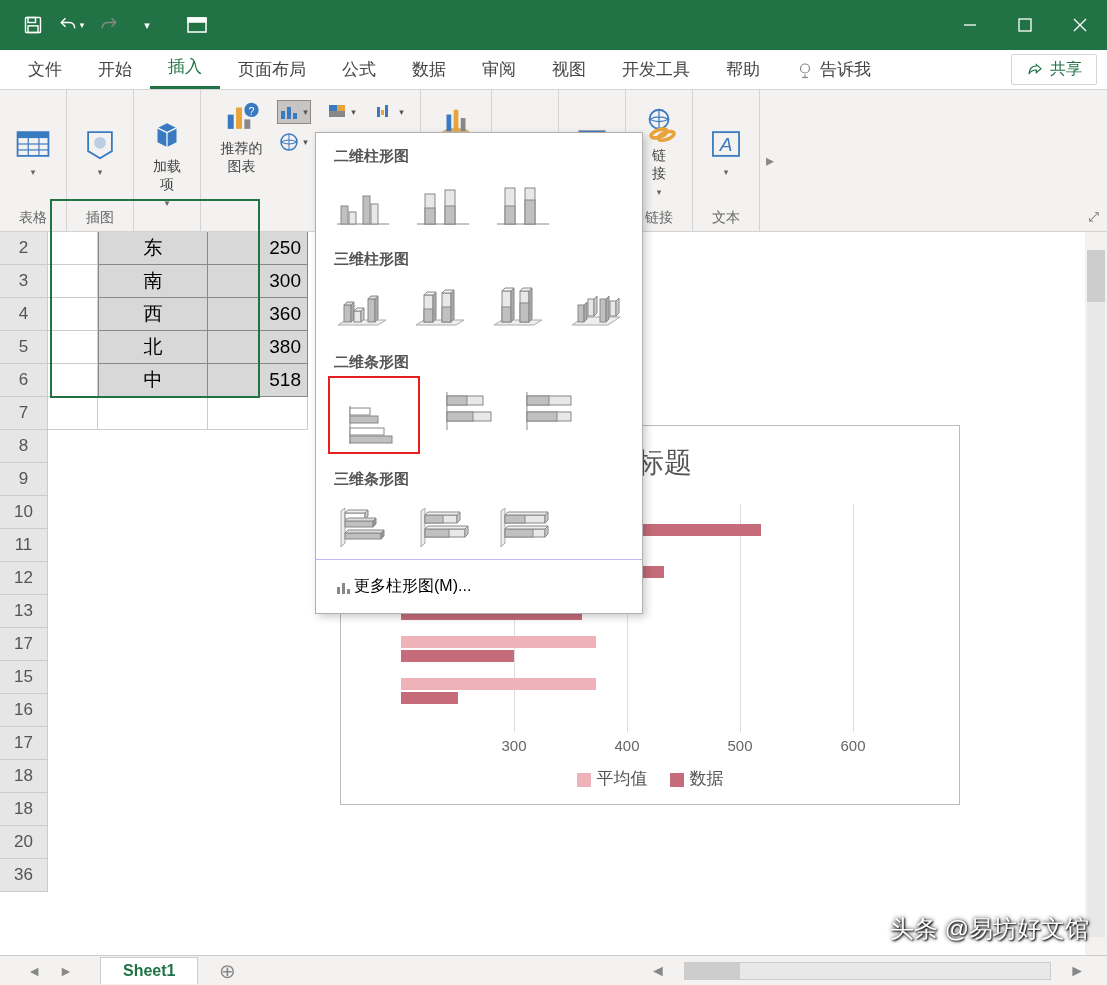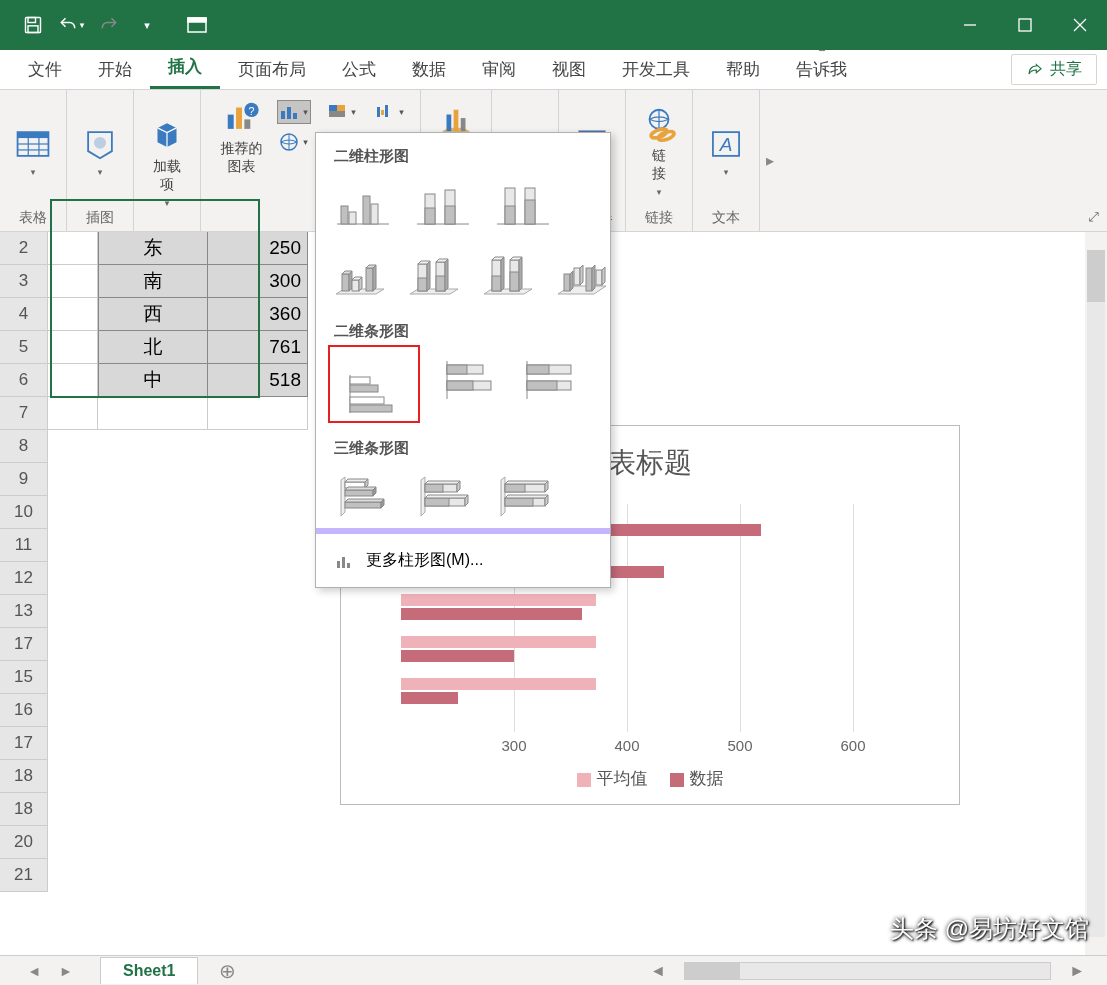--- a/index.html
+++ b/index.html
@@ -17,22 +17,22 @@
 .tb-email { font-size: 16px; }
 .tb-avatar { width: 30px; height: 30px; border-radius: 50%; background: #d9d3cc; color: #5a5a5a; display: flex; align-items: center; justify-content: center; font-size: 13px; margin-left: 14px; }
 .tb-right { position: absolute; right: 0; display: flex; }
 .tb-sys { width: 55px; height: 50px; display: flex; align-items: center; justify-content: center; }
 .tb-sys svg { width: 16px; height: 16px; }
 .tb-ribbon-toggle { width: 42px; display:flex; align-items:center; justify-content:center; margin-left: 10px; }
 
 
 .tabs { height: 40px; background: #fff; border-bottom: 1px solid #d4d4d4; display: flex; align-items: flex-end; padding: 0 10px; }
 .tab { padding: 8px 18px; font-size: 17px; color: #444; }
-.tab.active { color: #217346; font-weight: 700; border-bottom: 3px solid #217346; }
-.tab.tell { display:flex; align-items:center; gap:6px;flex-direction:column; }
+.tab.active { color: #217346; font-weight: 400; border-bottom: 3px solid #217346; }
+.tab.tell { display:flex; align-items:center; gap:6px; }
 .share-btn { margin-left: auto; padding: 4px 14px; border: 1px solid #d4d4d4; color: #217346; font-size: 16px; display:flex; align-items:center; gap:6px; border-radius:2px; margin-bottom:4px;}
 
 
 .ribbon { height: 142px; background: #f3f2f1; border-bottom: 1px solid #d4d4d4; display: flex; position: relative; }
 .rgroup { border-right: 1px solid #d4d4d4; display: flex; flex-direction: column; align-items: center; justify-content: space-between; padding: 6px 8px 4px; }
 .rgroup-body { flex:1; display:flex; align-items:center; gap:4px; }
 .rgroup-label { font-size: 14px; color: #666; padding: 4px 0 0; white-space: nowrap; }
 .bigbtn { display: flex; flex-direction: column; align-items: center; gap: 4px; padding: 2px 6px; font-size: 14px; color: #444; text-align:center; }
 .bigbtn .ic { width: 38px; height: 38px; display:flex; align-items:center; justify-content:center; }
 .smallrow { display: flex; gap: 14px; }
@@ -47,28 +47,28 @@
 .cells { position:absolute; left:48px; top:0; }
 .cellrow { display:flex; height:33px; }
 .cellrow.sel .cell.colB, .cellrow.sel .cell.colC { background: #d8d8d8; }
 .cell { border-right:1px solid #ccc; border-bottom:1px solid #ccc; display:flex; align-items:center; padding:0 6px; font-size:19px; }
 .cell.colA { width:50px; }
 .cell.colB { width:110px; justify-content:center; border:1px solid #888; border-top:none; }
 .cell.colC { width:100px; justify-content:flex-end; border:1px solid #888; border-top:none; border-left:none; }
 .selrect { position:absolute; border:2px solid #217346; pointer-events:none; }
 
 
-.dropdown { position: absolute; left: 315px; top: 132px; width: 296px; background: #fff; border: 1px solid #b0b0b0; box-shadow: 3px 3px 8px rgba(0,0,0,0.2); z-index: 50; }
+.dropdown { position: absolute; left: 315px; top: 132px; width: 328px; background: #fff; border: 1px solid #b0b0b0; box-shadow: 3px 3px 8px rgba(0,0,0,0.2); z-index: 50; }
 .dd-section { padding: 14px 18px 10px; }
 .dd-title { font-size: 15px; font-weight: 600; color: #555; margin-bottom: 12px; }
 .dd-row { display: flex; gap: 22px; }
 .chart-ic { width: 58px; height: 48px; display:flex; align-items:flex-end; justify-content:center; }
 .chart-ic.highlight { border: 2px solid #e62020; padding: 6px 4px; margin: -8px 0 -8px -6px; width: 92px; height: 78px; }
 .chart-ic svg { width: 52px; height: 42px; }
-.dd-more { border-top: 6px solid #c4b5fd; padding: 16px 18px; display:flex; align-items:center; gap:12px; font-size:16px; }
+.dd-more { border-top: 1px solid #c4b5fd; padding: 16px 18px; display:flex; align-items:center; font-size:16px; }
 
 
 .chartbox { position:absolute; left:340px; top:425px; width:620px; height:380px; border:1px solid #bbb; background:#fff; }
 .chart-title { text-align:center; font-size:28px; color:#555; padding:18px 0 8px; }
 .plot { position:absolute; left:60px; top:78px; width:510px; height:210px; }
 .barpair { position:absolute; left:0; height:32px; width:100%; }
 .bar1 { position:absolute; top:2px; height:12px; background:#efb2b8; }
 .bar2 { position:absolute; top:16px; height:12px; background:#c66b7a; }
 .gridline { position:absolute; top:0; bottom:-18px; width:1px; background:#ddd; }
 .xtick { position:absolute; bottom:-40px; font-size:15px; color:#666; transform:translateX(-50%); }
@@ -392,42 +392,42 @@
       <div>11</div>
       <div>12</div>
       <div>13</div>
       <div>17</div>
       <div>15</div>
       <div>16</div>
       <div>17</div>
       <div>18</div>
       <div>18</div>
       <div>20</div>
-      <div>21</div>
+      <div>36</div>
   </div>
   <div class="cells">
     <div class="cellrow sel">
         <div class="cell colA"></div>
         <div class="cell colB">东</div>
         <div class="cell colC">250</div>
       </div>
     <div class="cellrow sel">
         <div class="cell colA"></div>
         <div class="cell colB">南</div>
         <div class="cell colC">300</div>
       </div>
     <div class="cellrow sel">
         <div class="cell colA"></div>
         <div class="cell colB">西</div>
         <div class="cell colC">360</div>
       </div>
     <div class="cellrow sel">
         <div class="cell colA"></div>
         <div class="cell colB">北</div>
-        <div class="cell colC">761</div>
+        <div class="cell colC">380</div>
       </div>
     <div class="cellrow sel">
         <div class="cell colA"></div>
         <div class="cell colB">中</div>
         <div class="cell colC">518</div>
       </div>
     <div class="cellrow">
         <div class="cell colA"></div>
         <div class="cell" style="width:110px;"></div>
         <div class="cell" style="width:100px;"></div>
@@ -501,20 +501,21 @@
             <line x1="0" y1="40" x2="52" y2="40" stroke="#888"></line>
             <rect x="8" y="4" width="10" height="36" fill="#e8e8e8" stroke="#888"></rect>
             <rect x="8" y="22" width="10" height="18" fill="#c0c0c0" stroke="#888"></rect>
             <rect x="28" y="4" width="10" height="36" fill="#e8e8e8" stroke="#888"></rect>
             <rect x="28" y="16" width="10" height="24" fill="#c0c0c0" stroke="#888"></rect>
           </svg>
         </div>
     </div>
   </div>
   <div class="dd-section">
+    <div class="dd-title">三维柱形图</div>
     <div class="dd-row">
       <div class="chart-ic">
           <svg viewBox="0 0 52 42">
             <path d="M2 38 L10 33 L50 33 L42 38 Z" fill="#eee" stroke="#aaa"></path>
             <g transform="translate(8,0)">
               <rect x="0" y="18" width="7" height="17" fill="#c0c0c0" stroke="#888"></rect>
               <path d="M0 18 L3 15 L10 15 L7 18 Z" fill="#ddd" stroke="#888"></path>
               <path d="M7 18 L10 15 L10 32 L7 35 Z" fill="#aaa" stroke="#888"></path>
             </g>
             <g transform="translate(18,0)">

